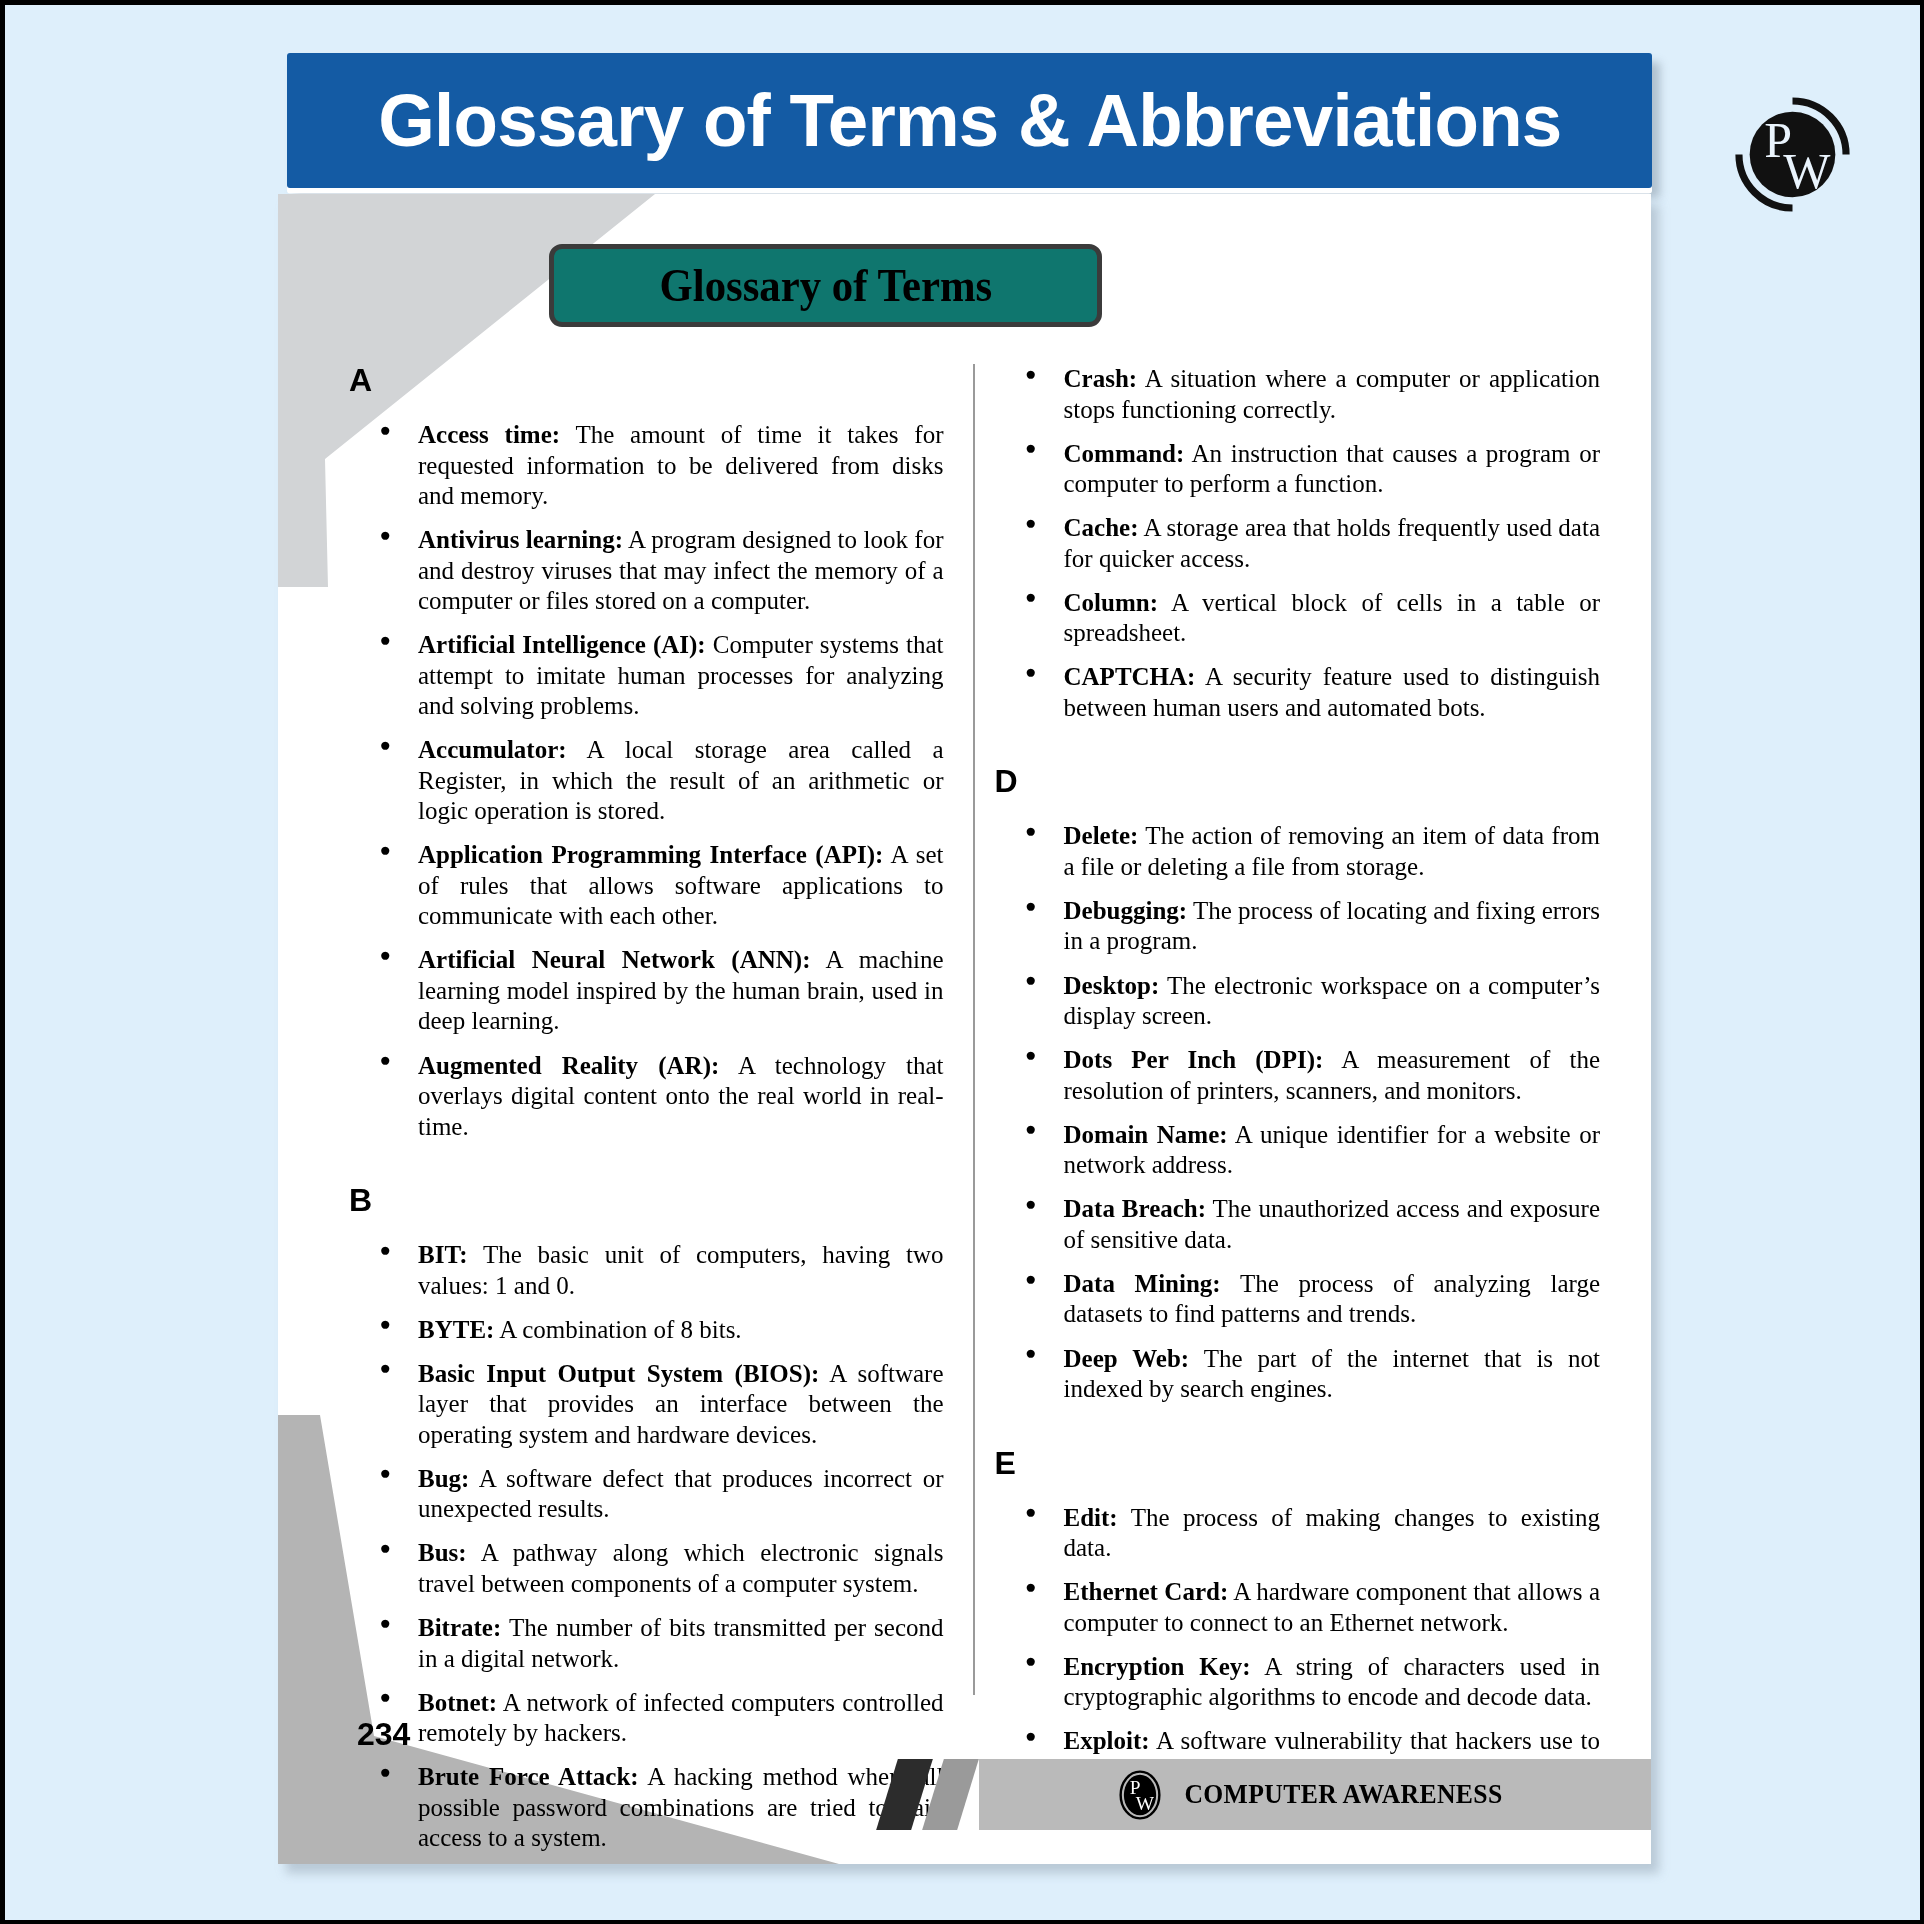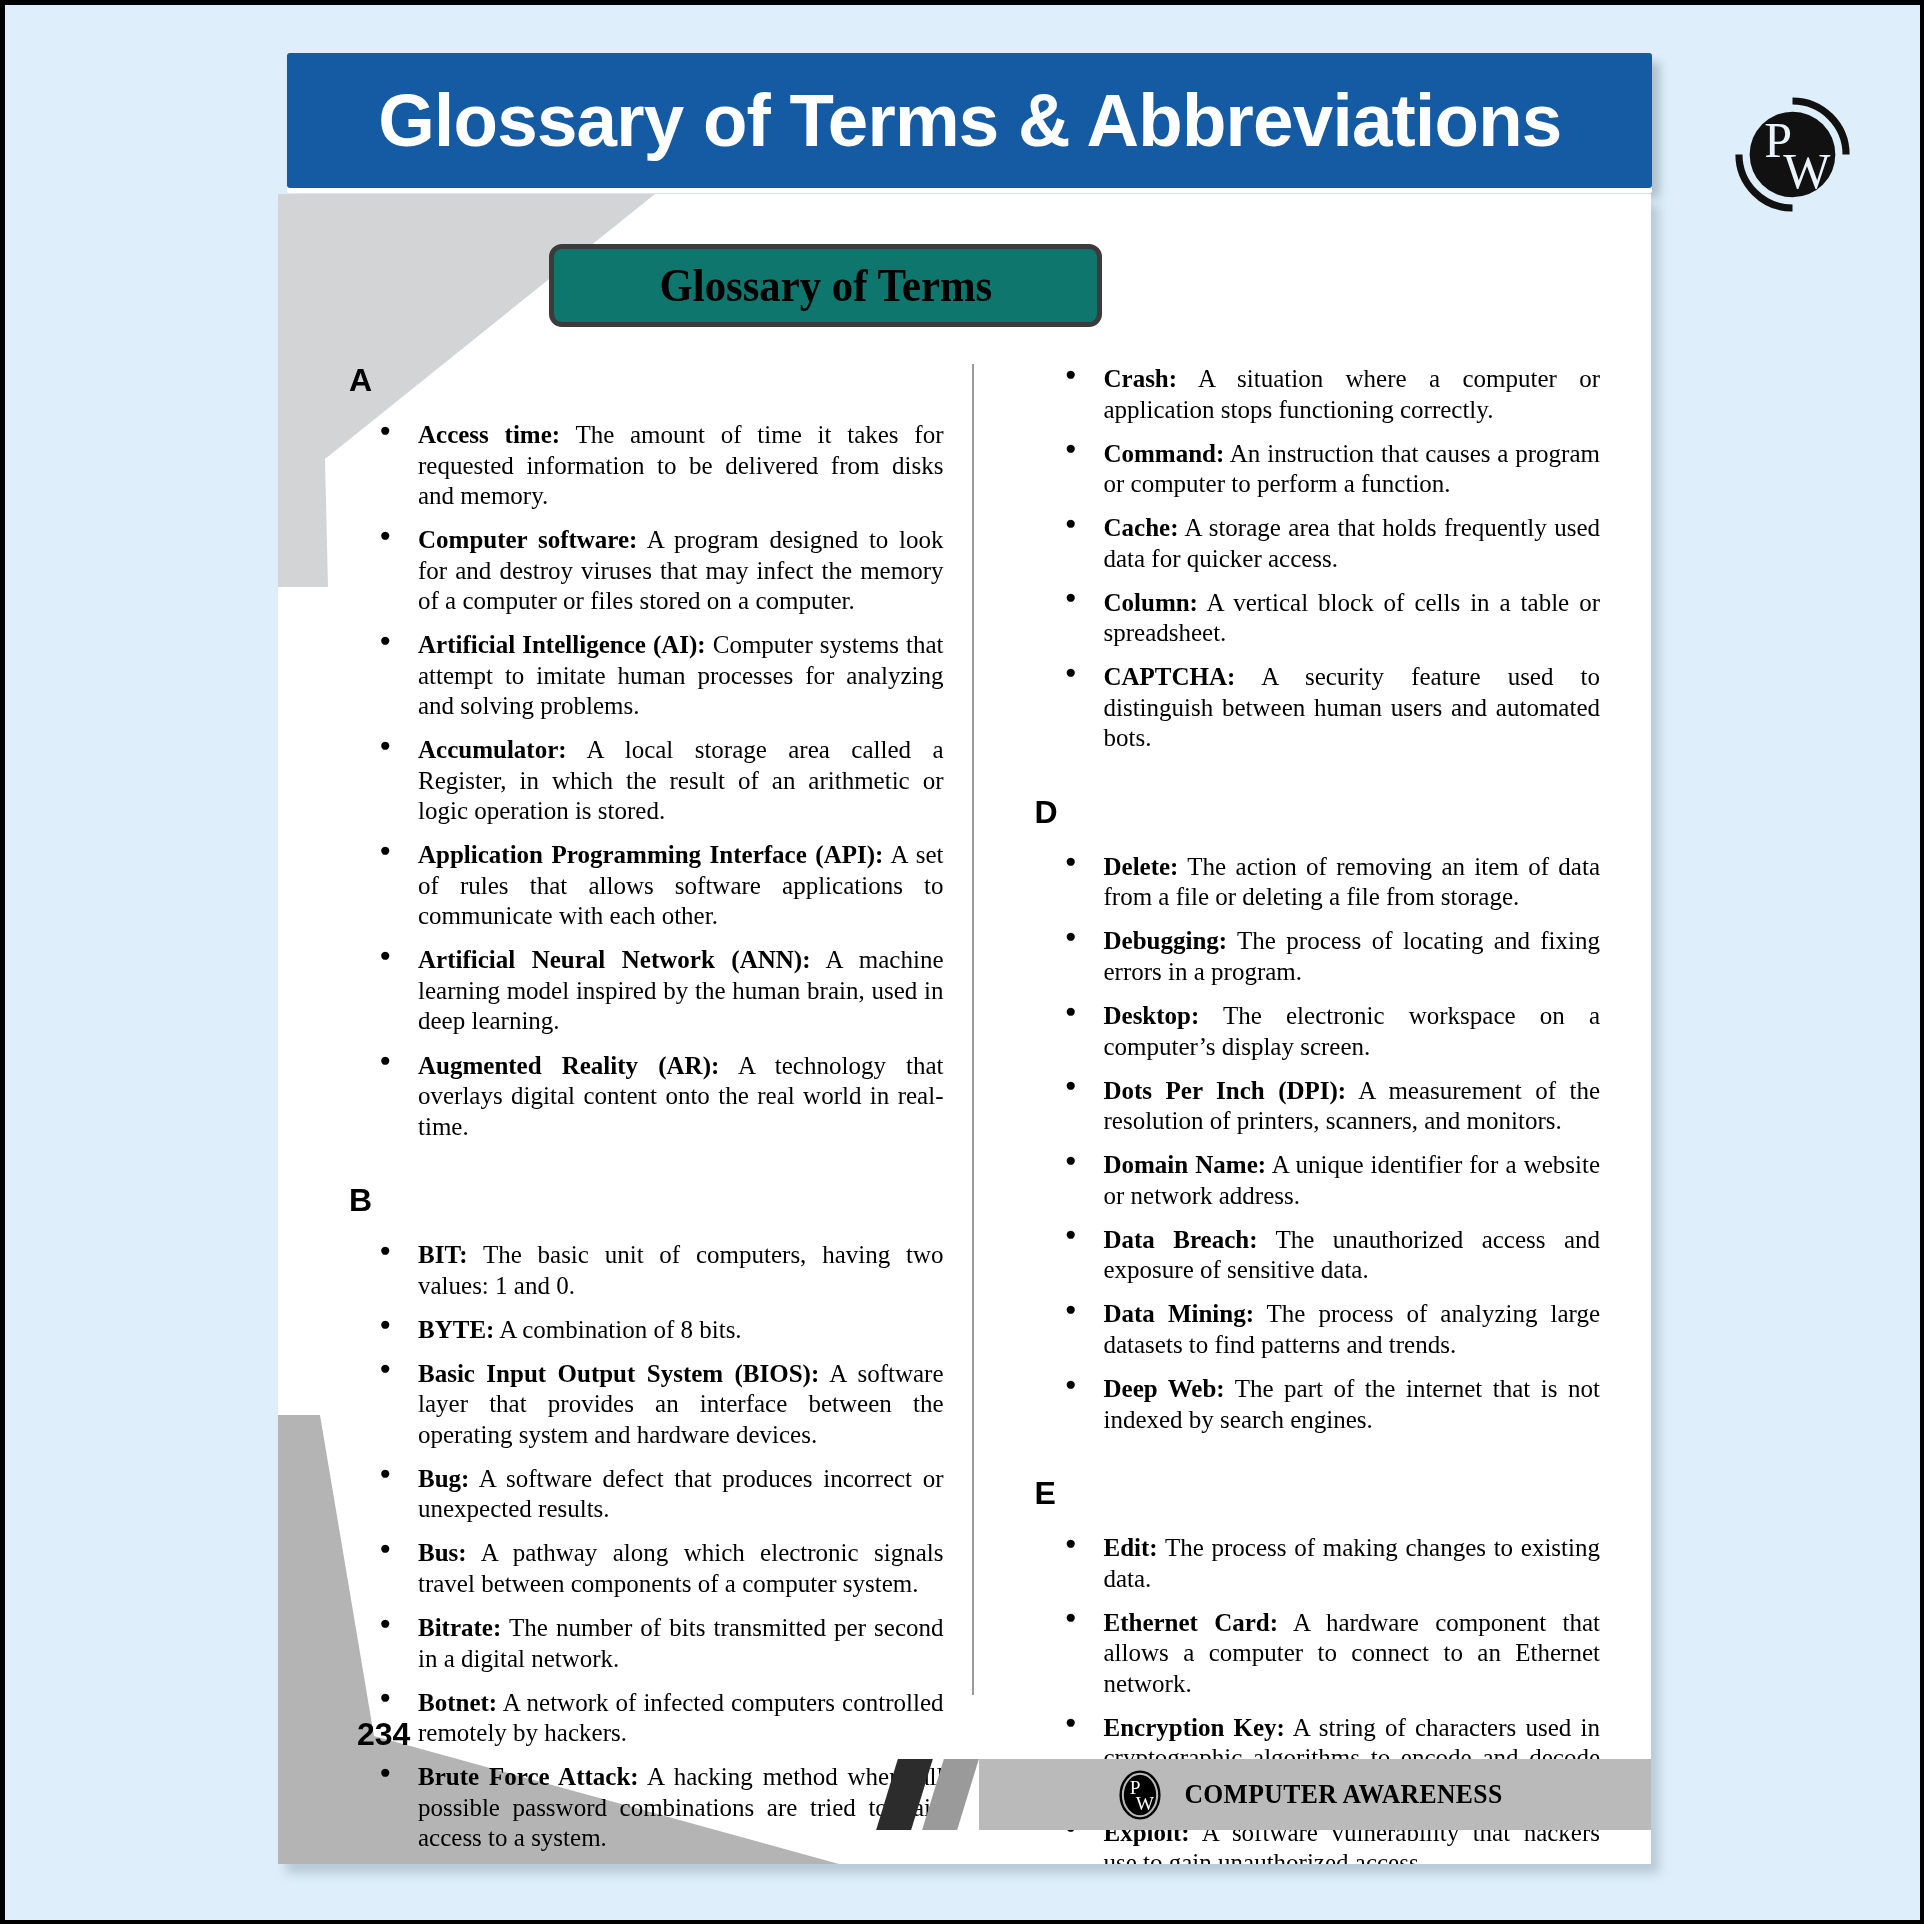--- a/index.html
+++ b/index.html
@@ -119,21 +119,21 @@
   }
   .col {
     width: 626px;
     box-sizing: border-box;
   }
   .col-left {
     padding-right: 29px;
     border-right: 2.4px solid #9a9a9a;
   }
   .col-right {
-    padding-left: 60px;
+    padding-left: 20px;
   }
 
   .letter-head {
     font-family: "Liberation Sans", sans-serif;
     font-weight: bold;
     font-size: 32px;
     color: #000000;
     margin: 0 0 24px 0;
     line-height: 1;
   }
@@ -238,21 +238,21 @@
 
     <div class="gt-box">
       <span class="gt-box-text">Glossary of Terms</span>
     </div>
 
     <div class="columns">
       <div class="col col-left" id="col-left">
           <div class="letter-head">A</div>
           <ul class="terms">
             <li><span class="term">Access time:</span><span> The amount of time it takes for requested information to be delivered from disks and memory.</span></li>
-            <li><span class="term">Computer software:</span><span> A program designed to look for and destroy viruses that may infect the memory of a computer or files stored on a computer.</span></li>
+            <li><span class="term">Antivirus learning:</span><span> A program designed to look for and destroy viruses that may infect the memory of a computer or files stored on a computer.</span></li>
             <li><span class="term">Artificial Intelligence (AI):</span><span> Computer systems that attempt to imitate human processes for analyzing and solving problems.</span></li>
             <li><span class="term">Accumulator:</span><span> A local storage area called a Register, in which the result of an arithmetic or logic operation is stored.</span></li>
             <li><span class="term">Application Programming Interface (API):</span><span> A set of rules that allows software applications to communicate with each other.</span></li>
             <li><span class="term">Artificial Neural Network (ANN):</span><span> A machine learning model inspired by the human brain, used in deep learning.</span></li>
             <li><span class="term">Augmented Reality (AR):</span><span> A technology that overlays digital content onto the real world in real-time.</span></li>
           </ul>
           <div class="letter-head gap-before">B</div>
           <ul class="terms">
             <li><span class="term">BIT:</span><span> The basic unit of computers, having two values: 1 and 0.</span></li>
             <li><span class="term">BYTE:</span><span> A combination of 8 bits.</span></li>

